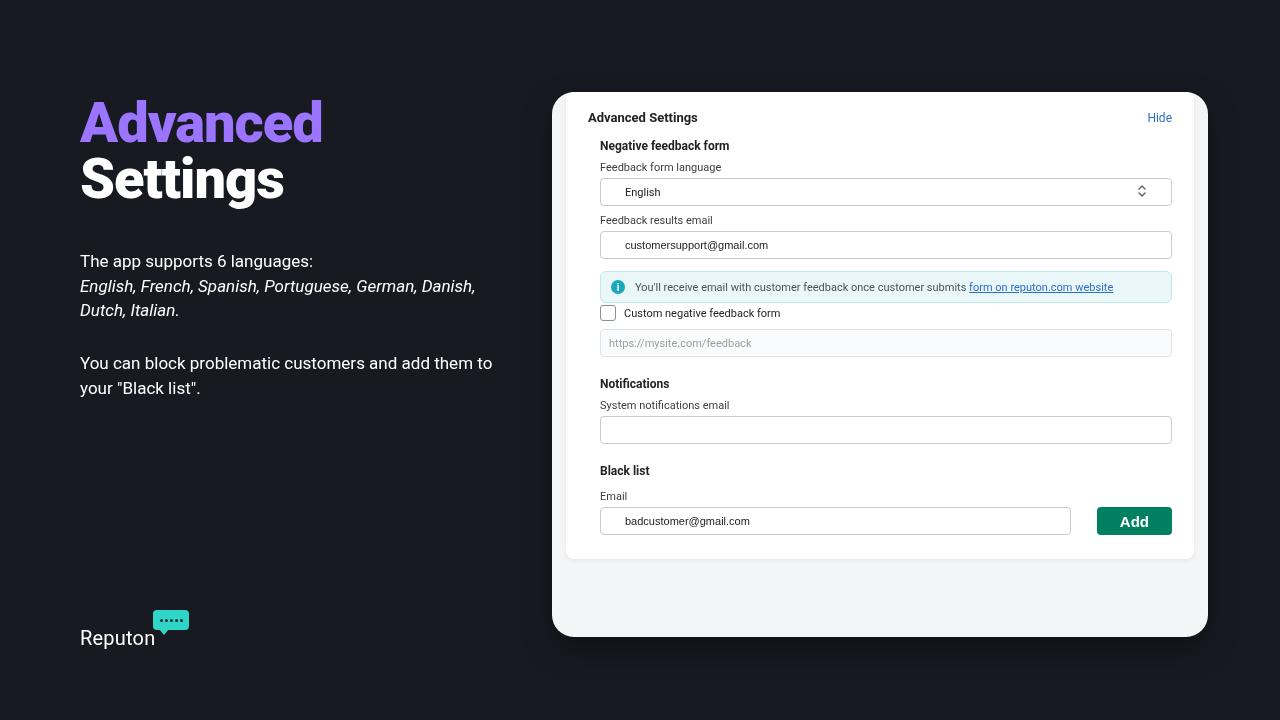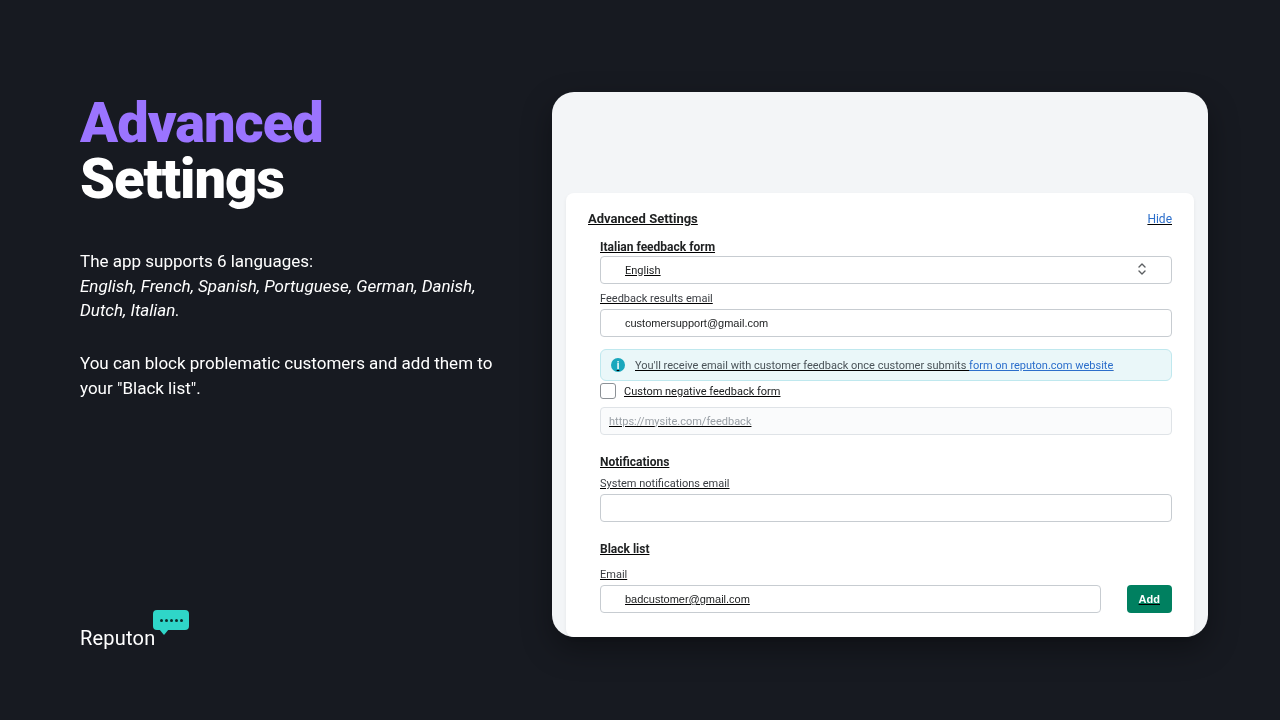--- a/index.html
+++ b/index.html
@@ -91,23 +91,22 @@
   .card-wrap {
     position: absolute;
     left: 552px;
     top: 92px;
     width: 656px;
     height: 545px;
     background: #f3f5f7;
     border-radius: 22px;
     box-shadow: 0 12px 30px rgba(0,0,0,.35);
     display: flex;
-    align-items: flex-end;
+    align-items: flex-start;
     justify-content: center;
-    text-decoration: underline;
   }
   .card {
     width: 584px;
     background: #ffffff;
     border-radius: 8px;
     box-shadow: 0 2px 4px rgba(0,0,0,.06);
     padding: 18px 22px 24px 22px;
     color: #202223;
     font-size: 12px;
   }
@@ -213,26 +212,26 @@
   }
 
   .blacklist-row {
     display:flex;
     gap:26px;
     align-items:center;
   }
   .blacklist-row .input { flex:1; }
   .add-btn {
     height:28px;
-    padding: 0 12px;
+    padding: 0 23px;
     background:#008060;
     color:#fff;
     border:none;
     border-radius:4px;
-    font-size:11px;
+    font-size:15px;
     font-weight:600;
     cursor:pointer;
   }
 
   .gap { height: 16px; }
 </style>
 </head>
 <body>
 
 <div class="stage">
@@ -265,22 +264,23 @@
 
   <div class="card-wrap">
     <div class="card">
 
       <div class="card-header">
         <div class="card-title">Advanced Settings</div>
         <div class="hide-link">Hide</div>
       </div>
 
       <div class="indent">
-        <div class="section-title">Italian feedback form</div>
-
+        <div class="section-title">Negative feedback form</div>
+
+        <div class="field-label">Feedback form language</div>
         <div class="select">
           <span>English</span>
           <span class="caret">
             <svg width="8" height="12" viewBox="0 0 8 12">
                 <path d="M1 4 L4 1 L7 4 M1 8 L4 11 L7 8" fill="none" stroke="#5c5f62" stroke-width="1.4" stroke-linecap="round" stroke-linejoin="round"></path>
               </svg>
           </span>
         </div>
 
         <div class="field-label">Feedback results email</div>

